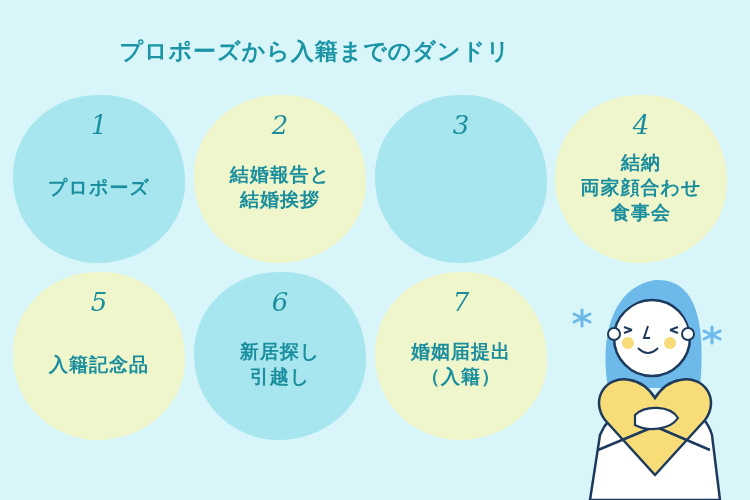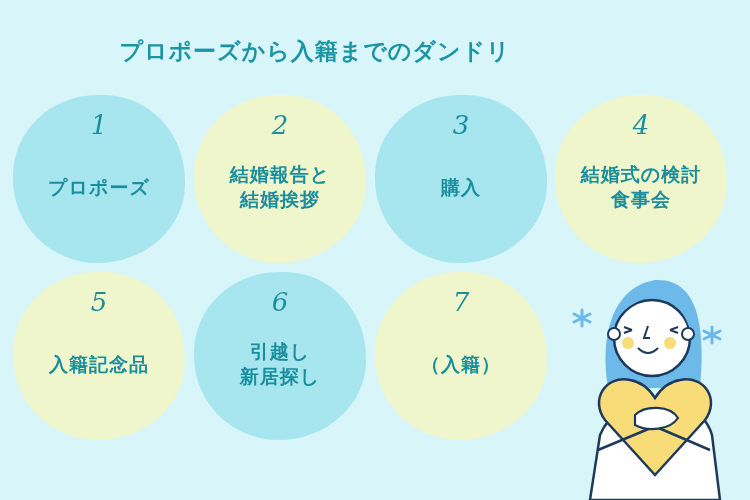--- a/index.html
+++ b/index.html
@@ -34,50 +34,51 @@
   <div class="num">2</div>
   <div class="lbl">
     <span>結婚報告と</span>
     <span>結婚挨拶</span>
   </div>
 </div>
 
 <div class="circle blue" style="left:375px;top:95px;">
   <div class="num">3</div>
   <div class="lbl">
-    <span>購入</span>
   </div>
 </div>
 
 <div class="circle yellow" style="left:555px;top:95px;">
   <div class="num">4</div>
   <div class="lbl">
-    <span>結婚式の検討</span>
+    <span>結納</span>
+    <span>両家顔合わせ</span>
     <span>食事会</span>
   </div>
 </div>
 
 <div class="circle yellow" style="left:13px;top:272px;">
   <div class="num">5</div>
   <div class="lbl">
     <span>入籍記念品</span>
   </div>
 </div>
 
 <div class="circle blue" style="left:194px;top:272px;">
   <div class="num">6</div>
   <div class="lbl">
+    <span>新居探し</span>
     <span>引越し</span>
-    <span>新居探し</span>
   </div>
 </div>
 
 <div class="circle yellow" style="left:375px;top:272px;">
   <div class="num">7</div>
   <div class="lbl">
+    <span>婚姻届提出</span>
     <span>（入籍）</span>
   </div>
 </div>
 
 <svg class="illus" viewBox="0 0 190 230">
 
   <g stroke="#6cb9ea" stroke-width="3" stroke-linecap="round">
     <line x1="22" y1="40" x2="22" y2="56"></line>
       <line x1="14" y1="44" x2="30" y2="52"></line>
       <line x1="14" y1="52" x2="30" y2="44"></line>

